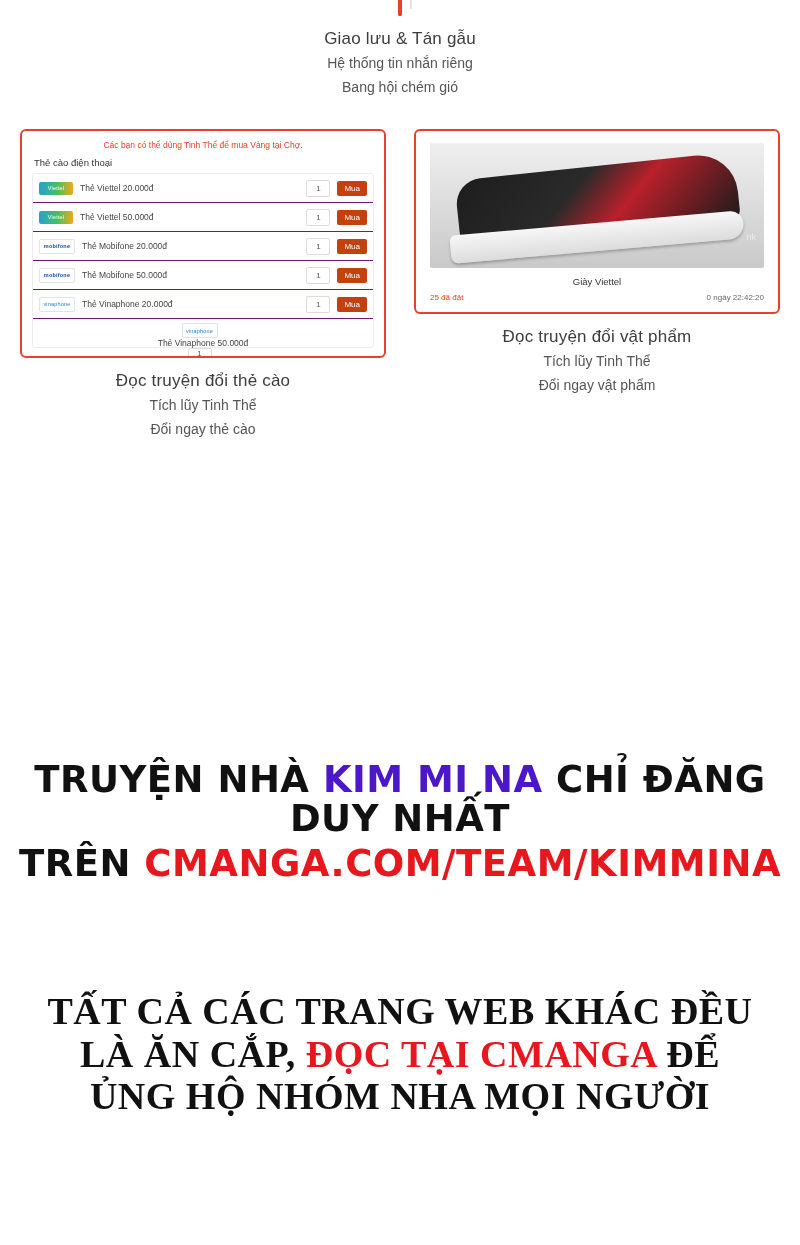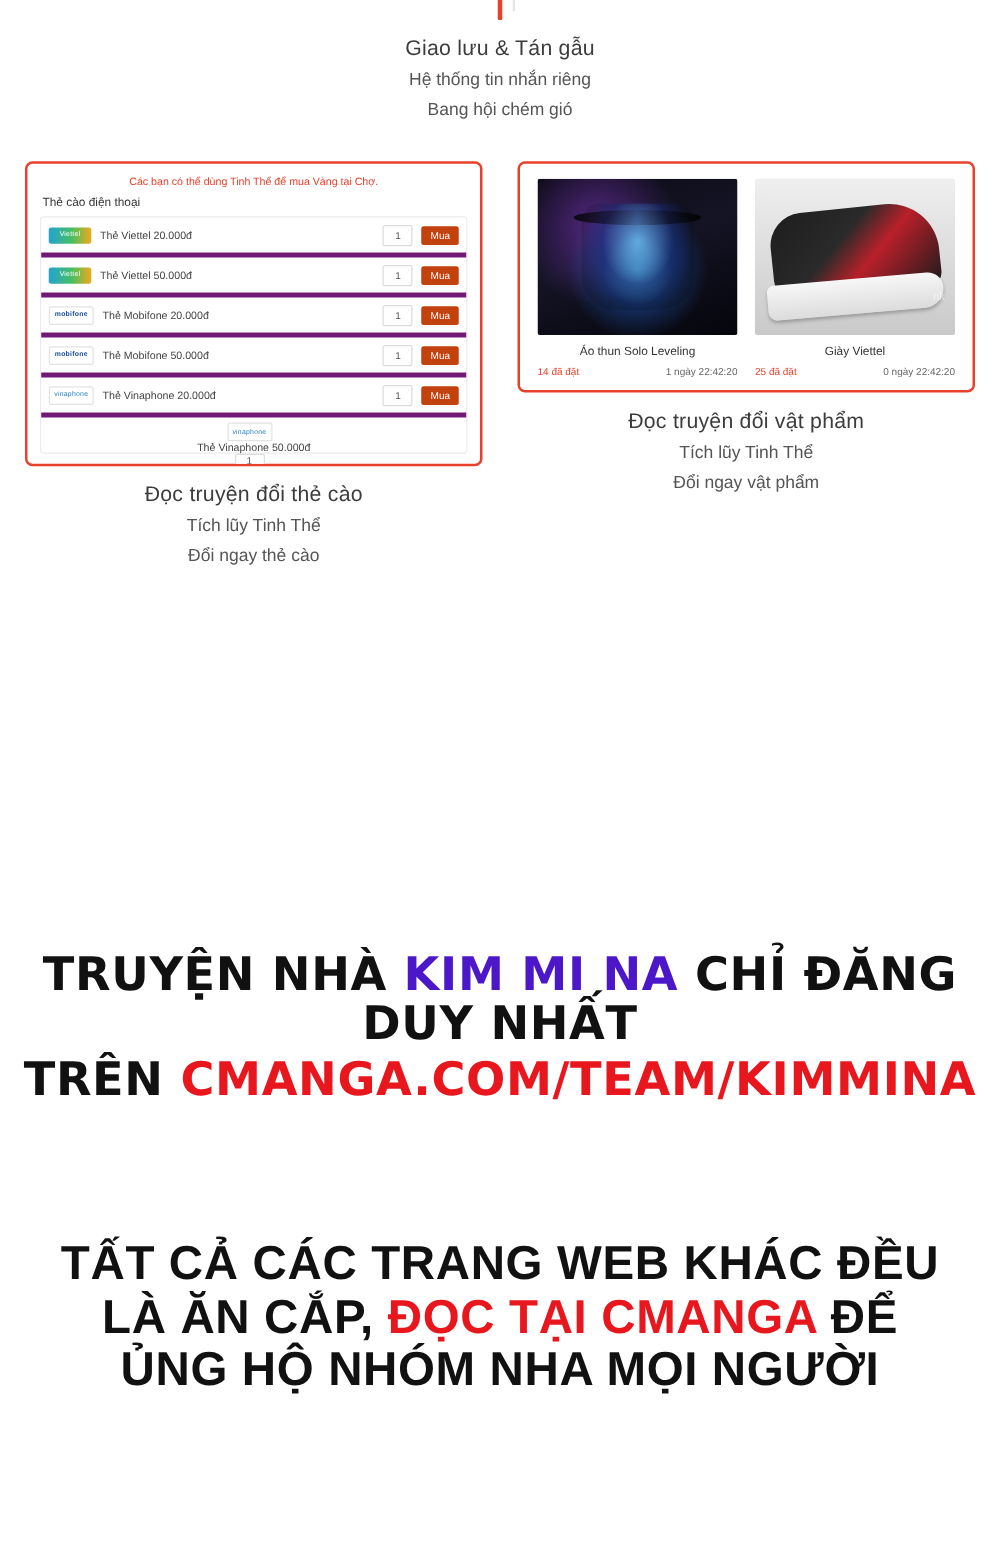--- a/index.html
+++ b/index.html
@@ -94,21 +94,21 @@
     color: #333;
     margin: 0 0 5px 2px;
   }
   .tc-list {
     border: 1px solid #ececec;
     border-radius: 3px;
   }
   .tc-row {
     display: flex;
     align-items: center;
-    border-bottom: 4px solid #701a75;
+    border-bottom: 1px solid #701a75;
     padding: 4px 6px;
     height: 20px;
     box-sizing: content-box;
   }
   .tc-row:last-child { border-bottom: 0; flex-direction: column; }
   .tc-logo {
     width: 34px;
     height: 13px;
     border-radius: 2px;
     margin-right: 7px;
@@ -269,21 +269,21 @@
   .promo-2 { font-size: 37px; color: #111; }
   .hl-purple { color: #4b17c9; }
   .hl-red { color: #e8161d; }
 
   .promo-b {
     position: absolute;
     left: 0;
     right: 0;
     top: 990px;
     text-align: center;
-    font-family: Liberation Sans, sans-serif;
+    font-family: Liberation Serif, serif;
   }
   .promo-b .promo-line { font-size: 38px; color: #111; letter-spacing: .5px; line-height: 1.12; }
 </style>
 </head>
 <body>
 
 <div class="feature-grid">
 
   <div class="feature-col">
     <div class="cut-card">
@@ -354,28 +354,20 @@
     </div>
     <div class="feature-title">Đọc truyện đổi thẻ cào</div>
     <div class="feature-sub">Tích lũy Tinh Thể</div>
     <div class="feature-sub">Đổi ngay thẻ cào</div>
   </div>
 
   <div class="feature-col">
     <div class="card-frame">
       <div class="vp-inner">
 
-        <div class="vp-item">
-          <div class="vp-thumb vp-thumb-1"></div>
-          <div class="vp-name">Áo thun Solo Leveling</div>
-          <div class="vp-meta">
-            <span class="vp-count">14 đã đặt</span>
-            <span class="vp-time">1 ngày 22:42:20</span>
-          </div>
-        </div>
 
         <div class="vp-item">
           <div class="vp-thumb vp-thumb-2">
             <span class="vp-wm">nk</span>
           </div>
           <div class="vp-name">Giày Viettel</div>
           <div class="vp-meta">
             <span class="vp-count">25 đã đặt</span>
             <span class="vp-time">0 ngày 22:42:20</span>
           </div>

